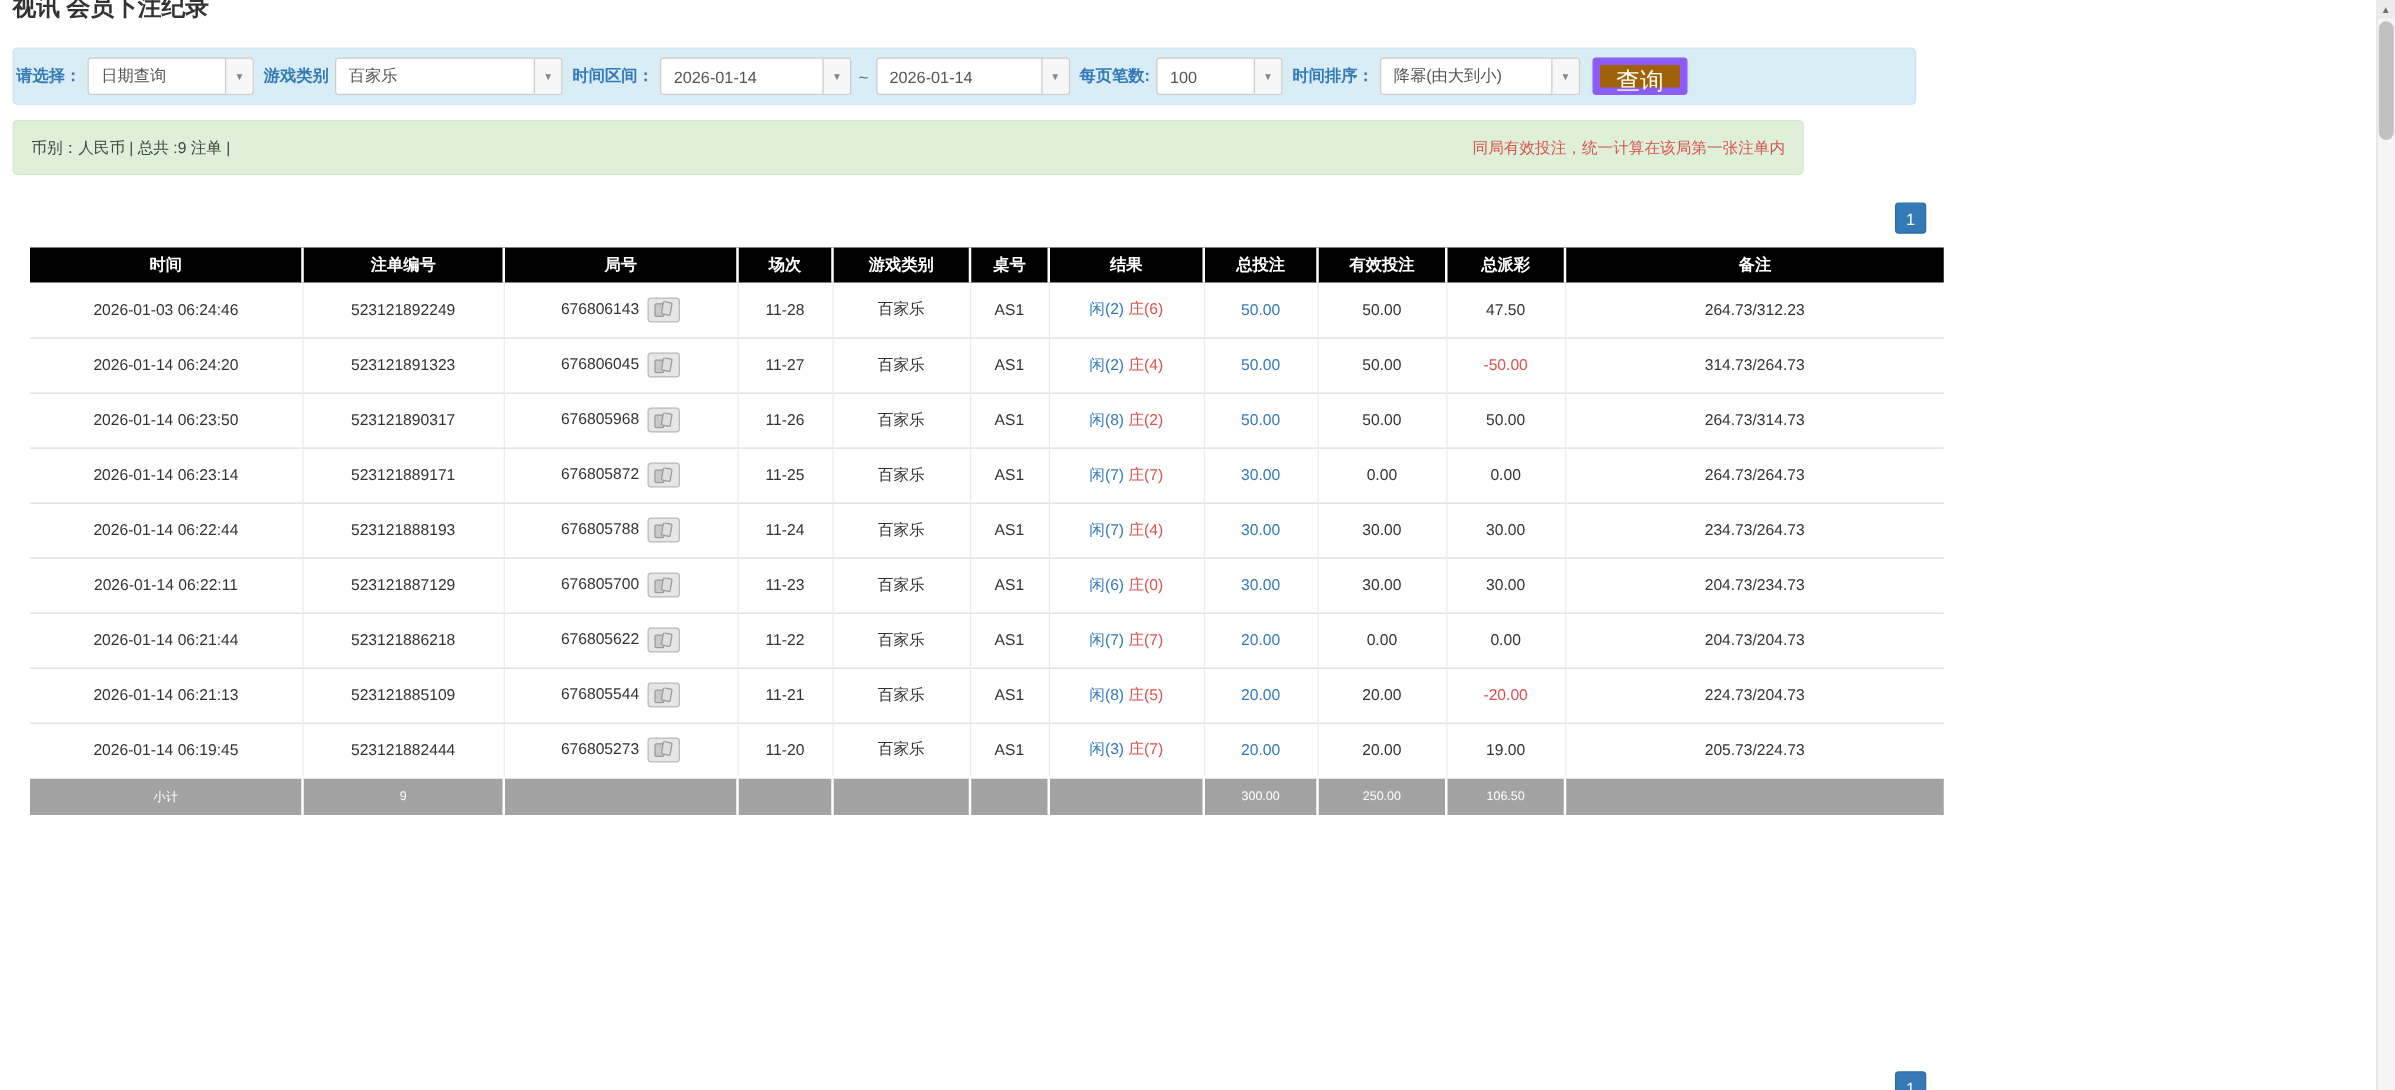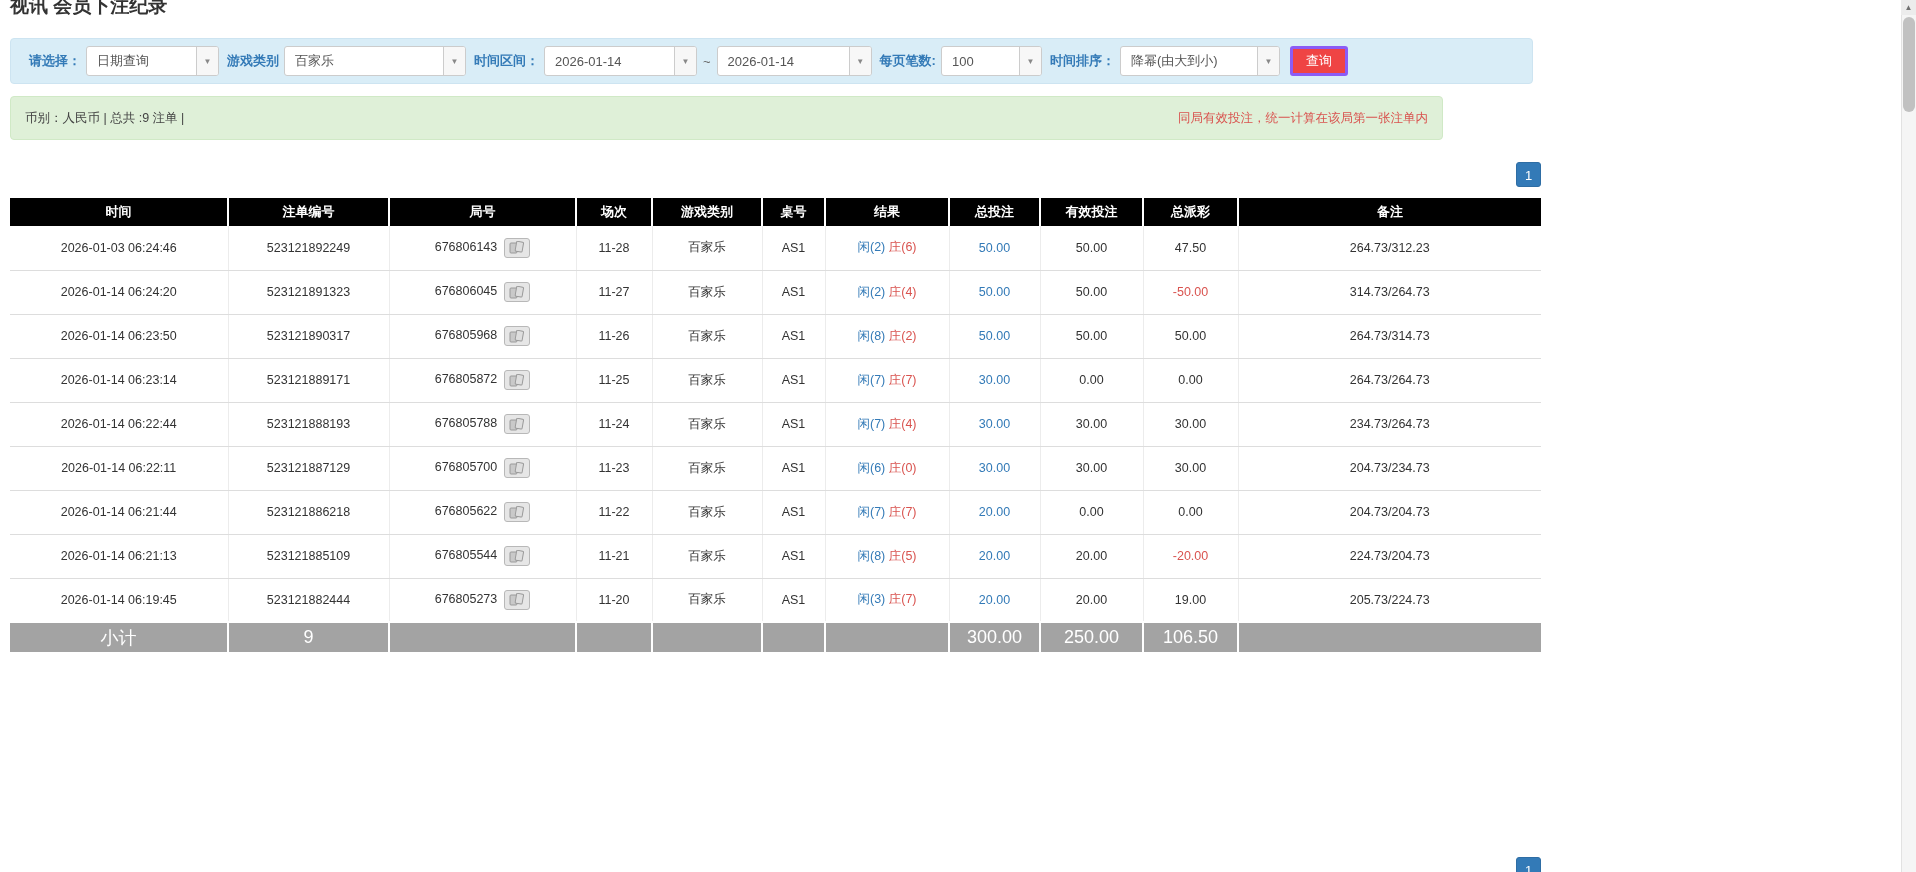--- a/index.html
+++ b/index.html
@@ -8,37 +8,37 @@
     position:relative; overflow:hidden; background:#fff;
     font-family:"Liberation Sans","DejaVu Sans",sans-serif; color:#333;
   }
   
   .page-title { position:absolute; top:-7px; left:10px; font-size:19px; font-weight:bold; color:#333; white-space:nowrap; }
 
   
   .filter-bar {
     position:absolute; top:38px; left:10px; width:1523px; height:46px;
     background:#d9edf7; border:1px solid #cde4f1; border-radius:4px;
-    display:flex; align-items:center; padding:0 18px; font-size:13px;
+    display:flex; align-items:center; padding:0 2px; font-size:13px;
   }
   .flabel { color:#337ab7; font-weight:bold; margin:0 5px 0 8px; white-space:nowrap; }
   .select {
     height:30px; background:#fff; border:1px solid #ccc; border-radius:3px;
     display:inline-flex; align-items:center; overflow:hidden; cursor:pointer;
   }
   .select .sv { flex:1; padding:0 10px; color:#555; white-space:nowrap; overflow:hidden; }
   .select .caret-box {
     width:22px; height:100%; border-left:1px solid #ccc; background:#f7f7f7;
     display:flex; align-items:center; justify-content:center; color:#888; font-size:8px;
   }
   .w133{width:133px;} .w182{width:182px;} .w153{width:153px;} .w155{width:155px;} .w101{width:101px;} .w160{width:160px;gap:32px;}
   .tilde { color:#666; margin:0 6px; }
   .btn-search {
-    margin-left:10px; height:30px; padding:0 13px; background:#ef4444; color:#fff;
-    border:3px solid #8b5cf6; border-radius:3px; font-size:13px; cursor:pointer;
+    margin-left:10px; height:30px; padding:0 13px; background:#a16207; color:#fff;
+    border:6px solid #8b5cf6; border-radius:3px; font-size:19px; cursor:pointer;
     font-family:inherit;
   }
 
   
   .summary-bar {
     position:absolute; top:96px; left:10px; width:1433px; height:44px;
     background:#dff0d8; border:1px solid #d0e9c6; border-radius:4px;
     display:flex; align-items:center; justify-content:space-between;
     padding:0 14px; font-size:12.5px;
   }
@@ -48,36 +48,36 @@
   
   .pagination-top { position:absolute; top:162px; left:1516px; }
   .pagination-bottom { position:absolute; top:857px; left:1516px; }
   .page-btn {
     display:inline-block; width:25px; height:25px; line-height:25px; text-align:center;
     background:#337ab7; color:#fff; border:1px solid #2e6da4; border-radius:3px;
     font-size:13px; text-decoration:none; cursor:pointer;
   }
 
   
-  .table-wrap { position:absolute; top:198px; left:10px; width:1531px; }
+  .table-wrap { position:absolute; top:198px; left:24px; width:1531px; }
   table { width:100%; border-collapse:collapse; table-layout:fixed; font-size:12.5px; }
   thead th {
     background:#000; color:#fff; height:28px; font-weight:bold; font-size:13px;
     text-align:center; border-left:2px solid #fff;
   }
   thead th:first-child { border-left:none; }
   tbody td {
     height:44px; text-align:center; background:#fff;
     border-bottom:1px solid #ddd; border-left:1px solid #ececec;
     overflow:hidden; white-space:nowrap;
   }
   tbody td:first-child { border-left:none; }
   tfoot td {
     background:#a3a3a3; color:#fff; height:30px; text-align:center;
-    border-left:2px solid #fff; border-top:2px solid #fff; font-size:18px;
+    border-left:2px solid #fff; border-top:2px solid #fff; font-size:10px;
   }
   tfoot td:first-child { border-left:none; }
   .player { color:#337ab7; }
   .banker { color:#d9534f; }
   .link { color:#337ab7; cursor:pointer; text-decoration:none; }
   .neg { color:#d9534f; }
   .card-btn {
     display:inline-flex; align-items:center; justify-content:center;
     width:26px; height:20px; margin-left:7px; vertical-align:middle;
     background:#e6e6e6; border:1px solid #b8b8b8; border-radius:3px; cursor:pointer;

